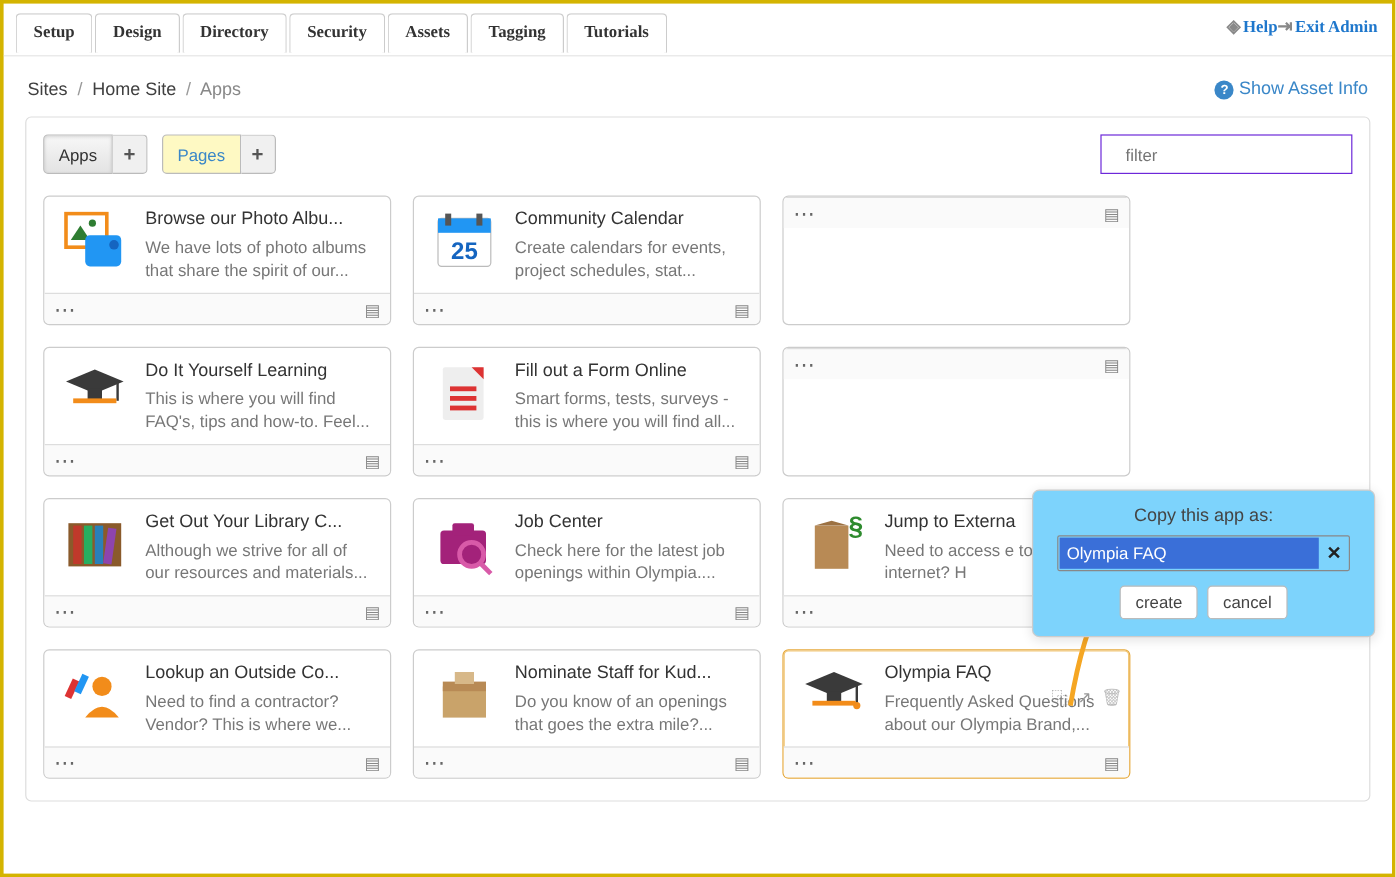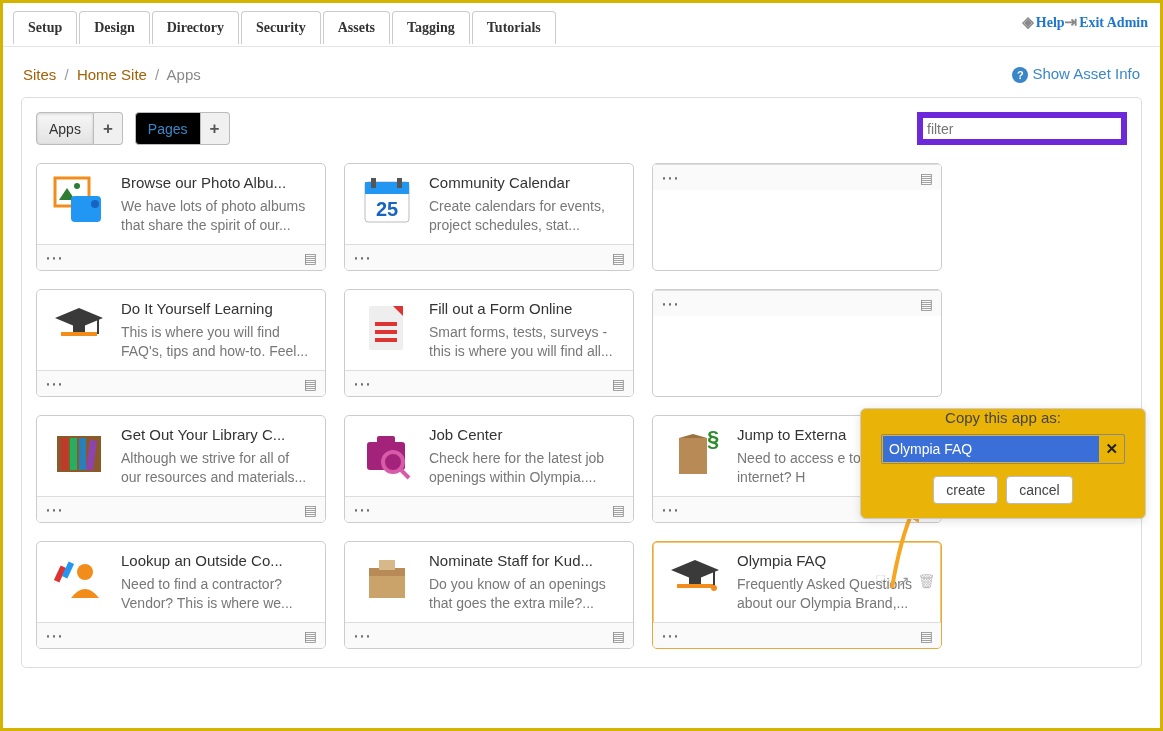--- a/index.html
+++ b/index.html
@@ -53,21 +53,21 @@
   .help-ico, .exit-ico { color: #888; font-size: 15px; margin-right: 2px; }
 
   
   .breadcrumb-row {
     display: flex;
     justify-content: space-between;
     align-items: center;
     padding: 18px 20px 14px 20px;
     font-size: 15px;
   }
-  .breadcrumb a { color: #a16207; text-decoration: none; }
+  .breadcrumb a { color: #404040; text-decoration: none; }
   .breadcrumb .sep { color: #999; margin: 0 4px; }
   .breadcrumb .cur { color: #888; }
   .asset-info { color: #3a87c8; text-decoration: none; cursor: pointer; padding-left: 36px; }
   .asset-info .q {
     display: inline-block; width: 16px; height: 16px; border-radius: 50%;
     background: #3a87c8; color: #fff; text-align: center; line-height: 16px;
     font-size: 11px; margin-right: 4px; font-weight: bold;
   }
 
   
@@ -95,29 +95,29 @@
     font-size: 14px;
     cursor: pointer;
     color: #333;
     height: 33px;
   }
   .seg-btn.plus { font-size: 17px; font-weight: bold; padding: 4px 9px; color: #555; }
   .seg-btn.active-apps {
     background: linear-gradient(#f7f7f7,#e3e3e3);
     box-shadow: inset 0 1px 3px rgba(0,0,0,.15);
   }
-  .seg-btn.pages-l { color: #3a87c8; background: #000000; }
+  .seg-btn.pages-l { color: #3a87c8; background: #fef9c3; }
   .seg-group .seg-btn:first-child { border-radius: 4px 0 0 4px; }
   .seg-group .seg-btn:last-child  { border-radius: 0 4px 4px 0; border-left: none; }
   .filter-input {
     margin-left: auto;
     width: 210px;
     height: 33px;
-    border: 6px solid #6d28d9;
-    padding: 4px 4px;
+    border: 1px solid #6d28d9;
+    padding: 4px 20px;
     font-size: 14px;
     color: #888;
   }
 
   .cards {
     display: grid;
     grid-template-columns: repeat(3, 290px);
     gap: 18px;
     justify-content: start;
   }
@@ -165,25 +165,25 @@
     position: absolute;
     display: flex;
     gap: 8px;
     color: #999;
   }
 
   
   .popover {
     position: absolute;
     width: 286px;
-    background: #eab308;
+    background: #7dd3fc;
     border: 1px solid #ccc;
     border-radius: 6px;
     box-shadow: 0 2px 10px rgba(0,0,0,.12);
-    padding: 0 14px 14px 14px;
+    padding: 12px 14px 14px 14px;
     z-index: 50;
   }
   .popover .pop-title { text-align: center; color: #444; margin-bottom: 8px; font-size: 15px; }
   .popover .pop-input-wrap {
     display: flex; align-items: center;
     border: 1px solid #888; border-radius: 2px; height: 30px;
     padding: 0 6px 0 0; margin: 0 6px 12px 6px;
   }
   .popover .pop-input {
     flex: 1; border: none; outline: none; height: 26px;

